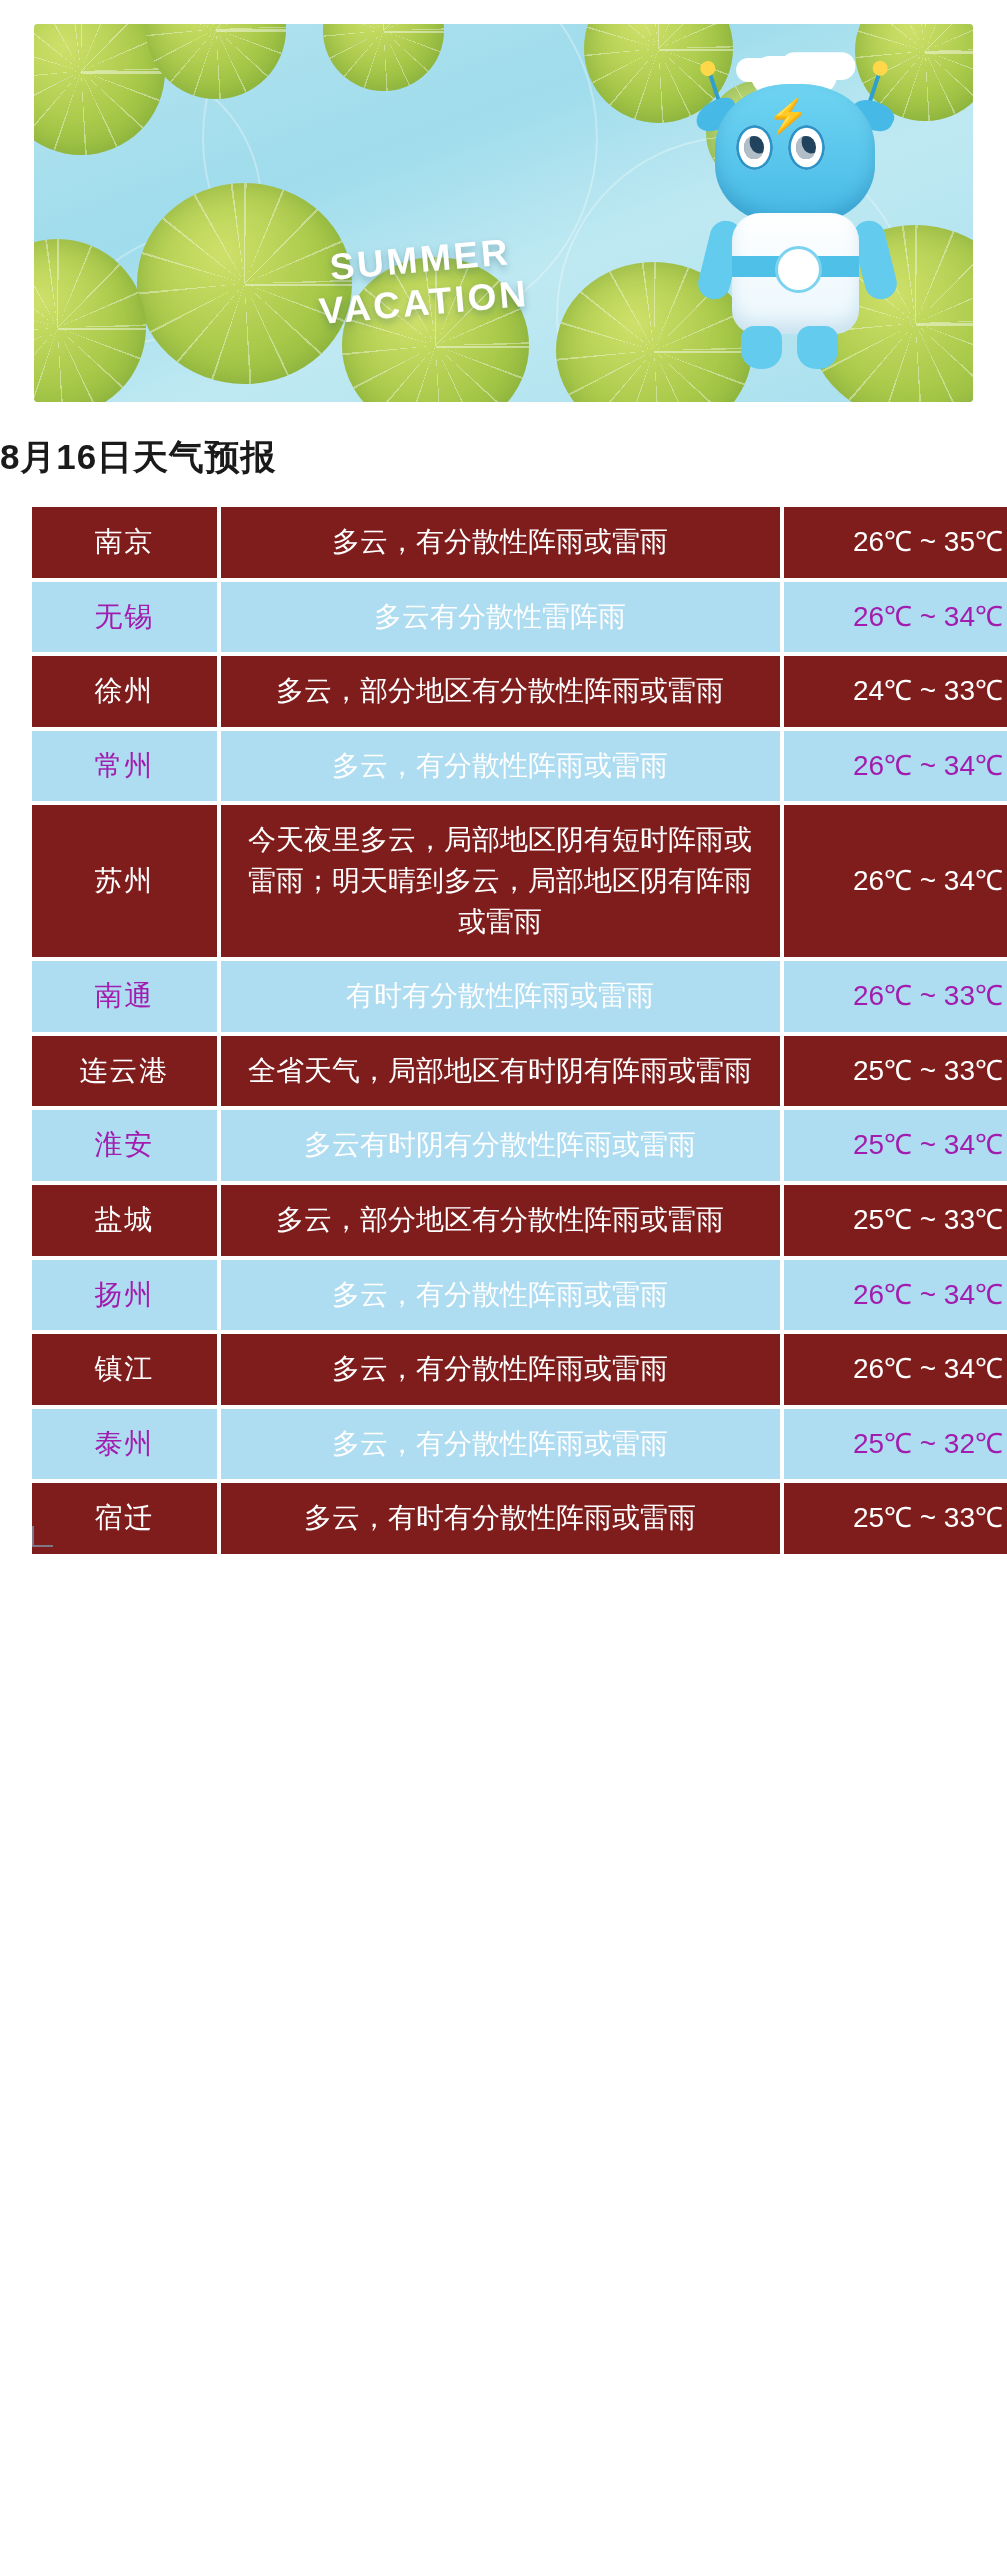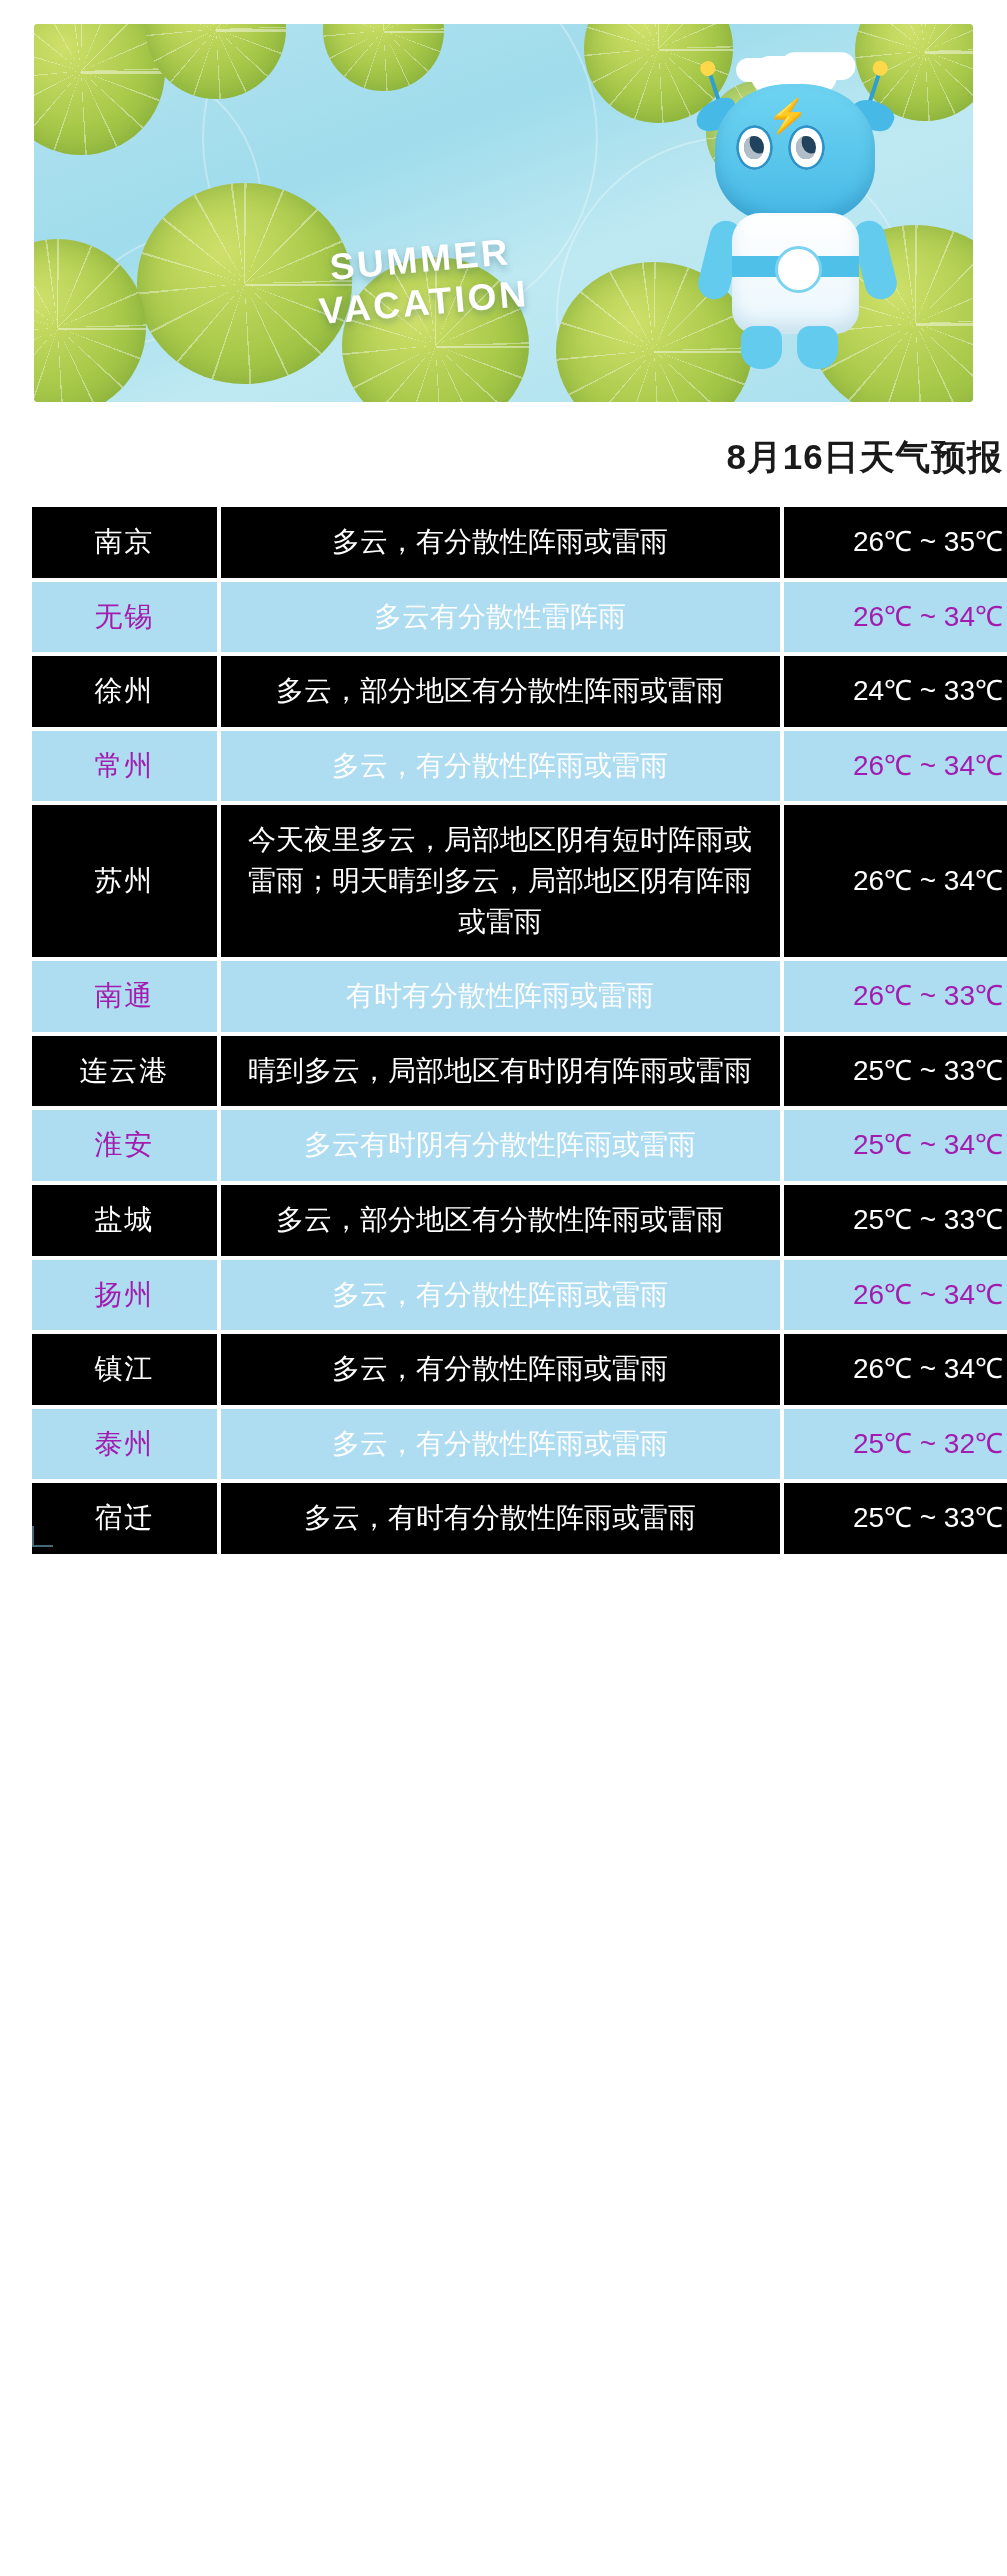--- a/index.html
+++ b/index.html
@@ -199,21 +199,21 @@
     position: absolute;
     left: -5.6px; top: -9.3px;
     width: 15px; height: 15px;
     border-radius: 50%;
     background: #ffd84a;
   }
 
   
   .date-title {
     margin: 32px 4px 24px 0;
-    text-align: right;
+    text-align: left;
     font-size: 35px;
     font-weight: 700;
     color: #1a1a1a;
     letter-spacing: 0.9px;
   }
 
   
   .table {
     margin: 0 30px 0 30px;
     border-collapse: separate;
@@ -222,21 +222,21 @@
     table-layout: fixed;
   }
   .table td {
     border: 2.8px solid #ffffff;
     color: #ffffff;
     font-size: 28px;
     line-height: 1.45;
     text-align: center;
     vertical-align: middle;
     padding: 15px 9.3px;
-    background: #000000;
+    background: #7f1d1d;
     word-break: break-word;
   }
   .table tr.alt td { background: #aedcf0; }
   .table tr.alt td.city,
   .table tr.alt td.temp { color: #a21caf; }
 
   .table td.city { width: 166px; letter-spacing: 1.9px; }
   .table td.desc { width: 511px; padding-left: 24px; padding-right: 24px; }
   .table td.temp { width: 270px; white-space: nowrap; }
 
@@ -352,21 +352,21 @@
           <td class="desc">今天夜里多云，局部地区阴有短时阵雨或雷雨；明天晴到多云，局部地区阴有阵雨或雷雨</td>
           <td class="temp">26℃ ~ 34℃</td>
         </tr>
         <tr class="alt">
           <td class="city">南通</td>
           <td class="desc">有时有分散性阵雨或雷雨</td>
           <td class="temp">26℃ ~ 33℃</td>
         </tr>
         <tr>
           <td class="city">连云港</td>
-          <td class="desc">晴到多云，局部地区有时阴有阵雨或雷雨</td>
+          <td class="desc">全省天气，局部地区有时阴有阵雨或雷雨</td>
           <td class="temp">25℃ ~ 33℃</td>
         </tr>
         <tr class="alt">
           <td class="city">淮安</td>
           <td class="desc">多云有时阴有分散性阵雨或雷雨</td>
           <td class="temp">25℃ ~ 34℃</td>
         </tr>
         <tr>
           <td class="city">盐城</td>
           <td class="desc">多云，部分地区有分散性阵雨或雷雨</td>

